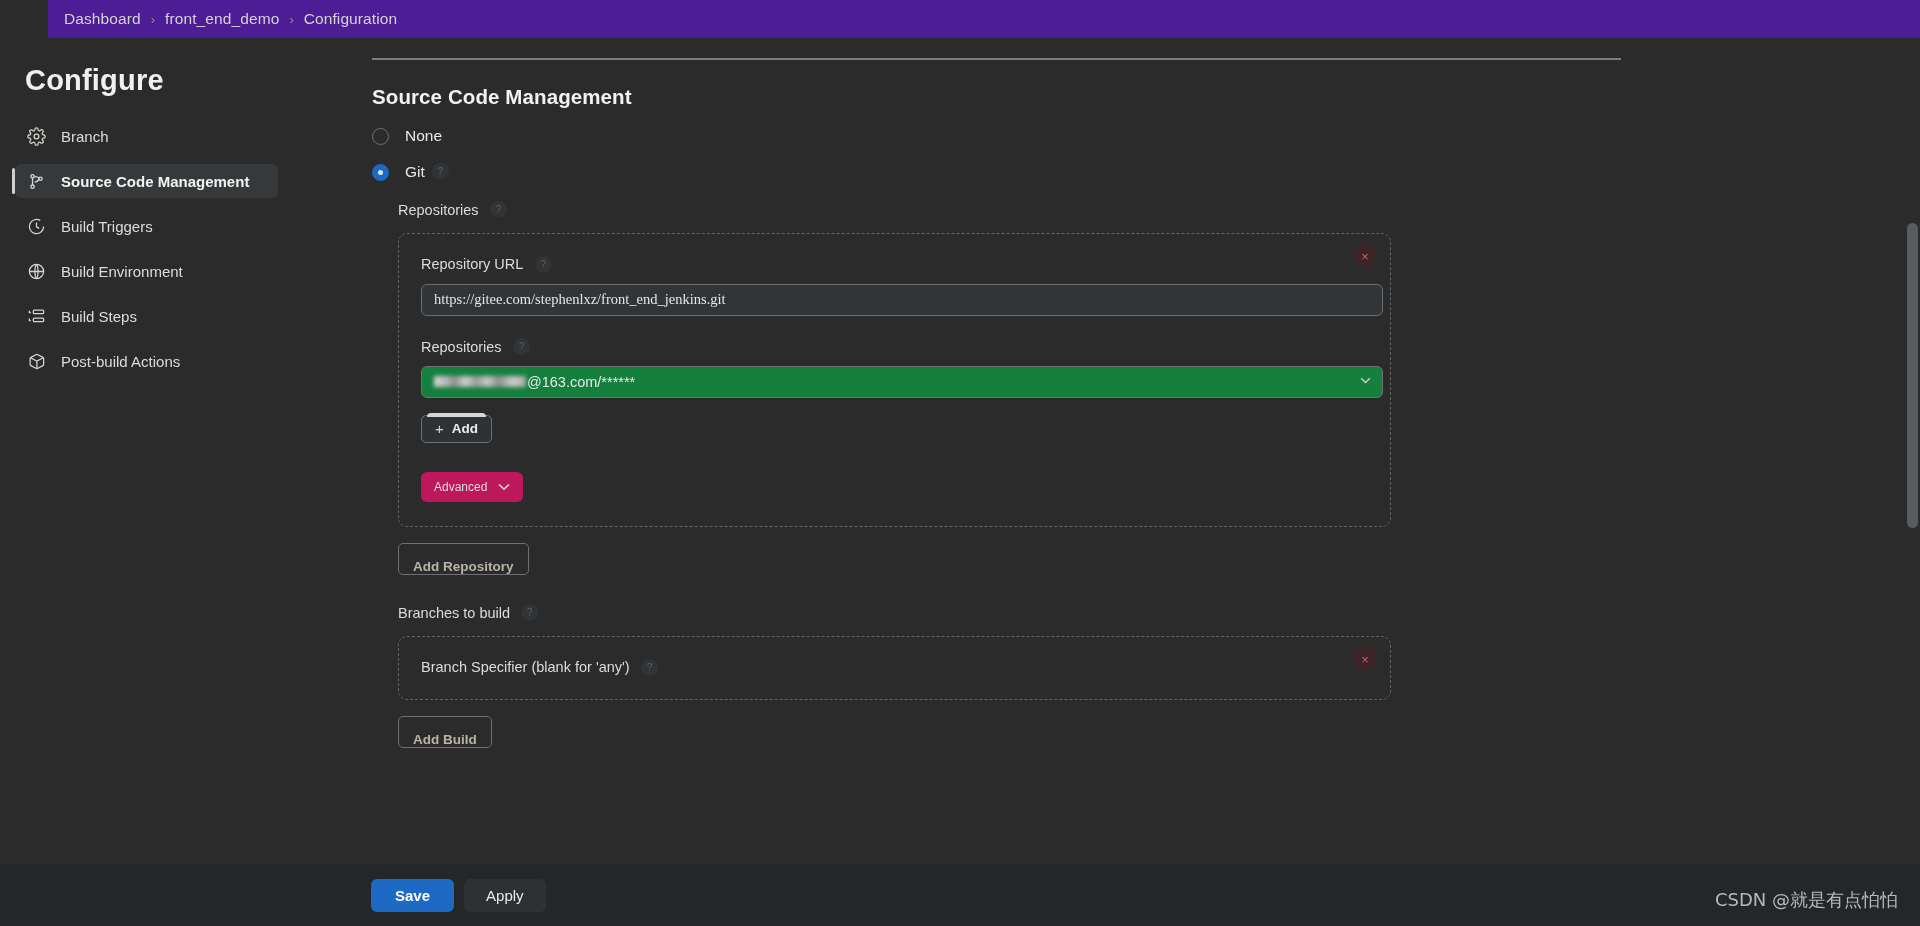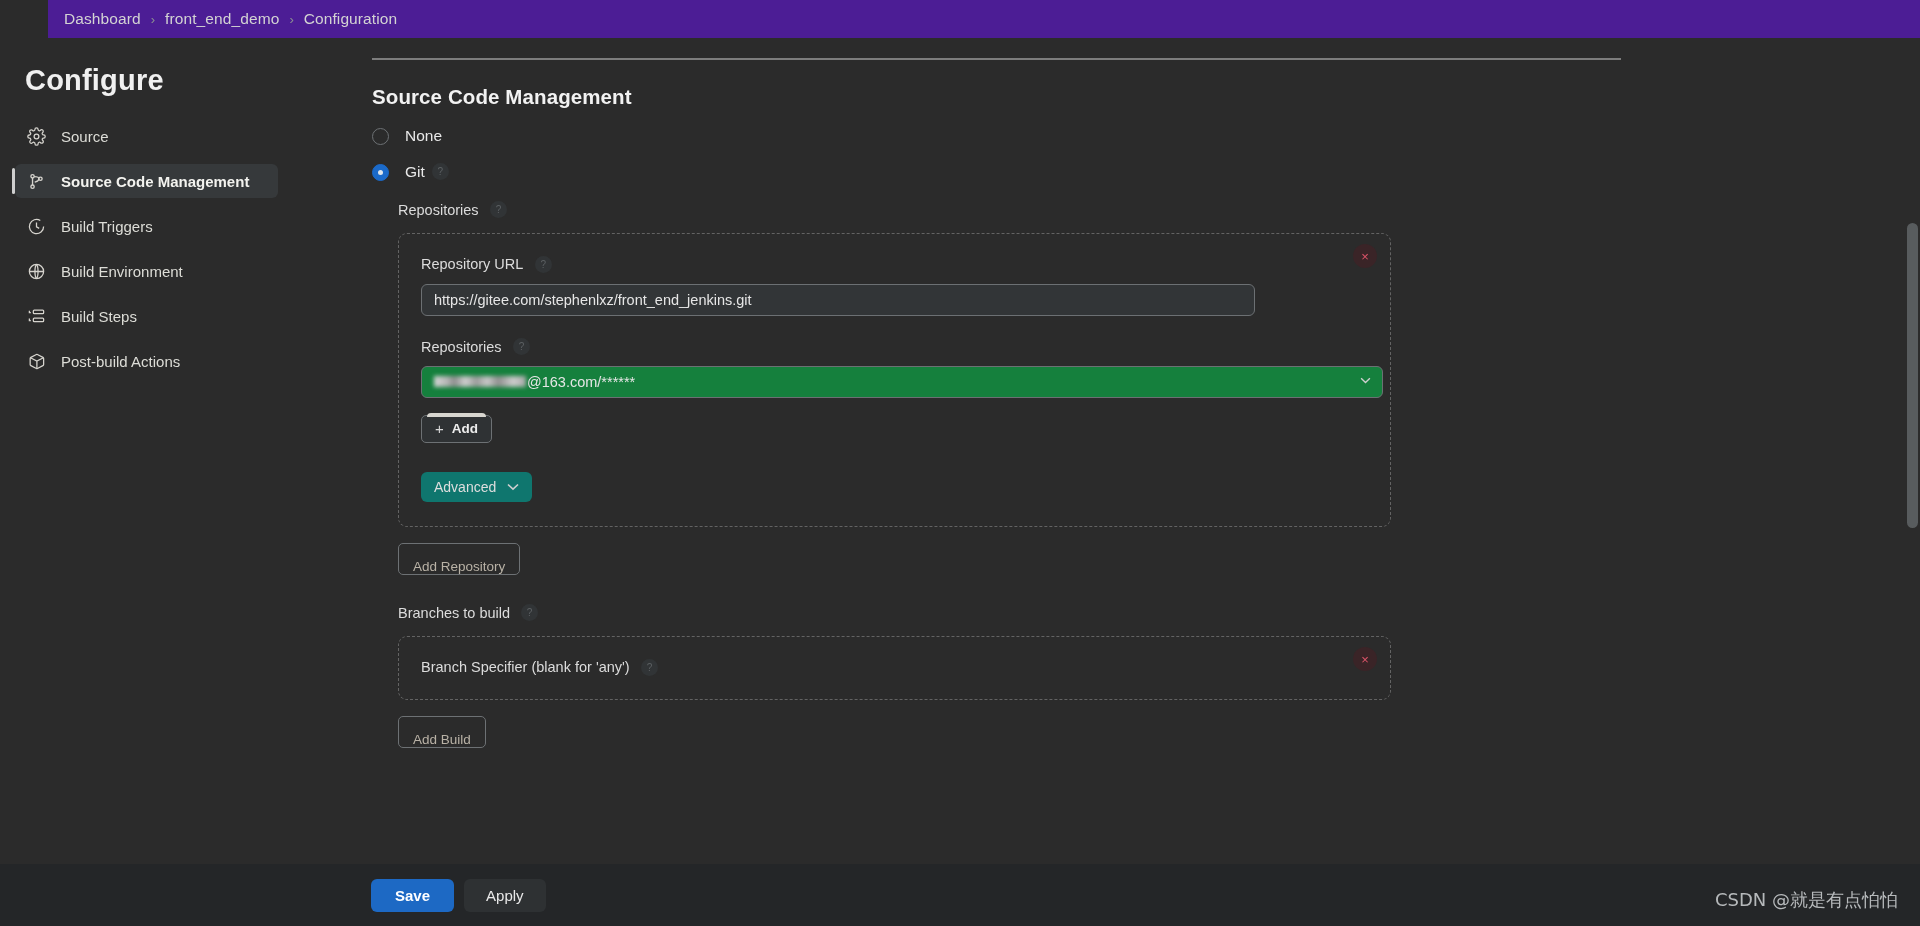--- a/index.html
+++ b/index.html
@@ -200,29 +200,29 @@
     font-size: 13px;
     line-height: 1;
     display: flex;
     align-items: center;
     justify-content: center;
     cursor: pointer;
   }
 
   .text-input {
     display: block;
-    width: 834px;
+    width: 962px;
     height: 32px;
     margin-top: 10px;
     background: #323537;
     border: 1px solid #6c7073;
     border-radius: 6px;
     color: #e6e6e6;
     font-size: 14.5px;
-    font-family: Liberation Sans, sans-serif;
+    font-family: Liberation Serif, serif;
     padding: 0 12px;
   }
   .select-wrap {
     position: relative;
     width: 962px;
     margin-top: 10px;
   }
   .select-box {
     width: 962px;
     height: 32px;
@@ -279,39 +279,39 @@
   }
   .add-plus { font-size: 15px; font-weight: normal; color: #d9d9d9; }
 
   .advanced-btn {
     margin-top: 29px;
     display: inline-flex;
     align-items: center;
     gap: 11px;
     height: 30px;
     padding: 0 13px;
-    background: #0f766e;
+    background: #be185d;
     border: none;
     border-radius: 6px;
     color: #dedede;
-    font-size: 14px;
+    font-size: 12px;
     font-family: inherit;
     cursor: pointer;
   }
 
   .ghost-btn {
     margin-top: 16px;
     height: 29px;
     padding: 15px 14px;
     background: transparent;
     border: 1px solid #6d7174;
     border-radius: 5px;
     color: #b9b2a6;
     font-size: 13.5px;
-    font-weight: normal;
+    font-weight: bold;
     font-family: inherit;
     cursor: pointer;
   }
 
   .block-caption {
     margin-top: 30px;
     font-size: 14.5px;
     color: #dcdcdc;
   }
 
@@ -392,21 +392,21 @@
   <div id="sidebar">
     <div id="configure-title">Configure</div>
 
     <div class="side-item">
       <span class="side-ico">
         <svg viewBox="0 0 24 24" width="19" height="19" fill="none" stroke="currentColor" stroke-width="1.6">
           <circle cx="12" cy="12" r="3"></circle>
           <path d="M19.4 15a1.6 1.6 0 0 0 .3 1.8l.1.1a2 2 0 1 1-2.8 2.8l-.1-.1a1.6 1.6 0 0 0-1.8-.3 1.6 1.6 0 0 0-1 1.5V21a2 2 0 1 1-4 0v-.1A1.6 1.6 0 0 0 9 19.4a1.6 1.6 0 0 0-1.8.3l-.1.1a2 2 0 1 1-2.8-2.8l.1-.1a1.6 1.6 0 0 0 .3-1.8 1.6 1.6 0 0 0-1.5-1H3a2 2 0 1 1 0-4h.1A1.6 1.6 0 0 0 4.6 9a1.6 1.6 0 0 0-.3-1.8l-.1-.1a2 2 0 1 1 2.8-2.8l.1.1a1.6 1.6 0 0 0 1.8.3H9a1.6 1.6 0 0 0 1-1.5V3a2 2 0 1 1 4 0v.1a1.6 1.6 0 0 0 1 1.5 1.6 1.6 0 0 0 1.8-.3l.1-.1a2 2 0 1 1 2.8 2.8l-.1.1a1.6 1.6 0 0 0-.3 1.8V9a1.6 1.6 0 0 0 1.5 1H21a2 2 0 1 1 0 4h-.1a1.6 1.6 0 0 0-1.5 1z"></path>
         </svg>
       </span>
-      <span class="side-label">Source</span>
+      <span class="side-label">Branch</span>
     </div>
 
     <div class="side-item active">
       <span class="side-ico">
         <svg viewBox="0 0 24 24" width="19" height="19" fill="none" stroke="currentColor" stroke-width="1.7">
           <circle cx="7" cy="5.5" r="2.1"></circle>
             <circle cx="7" cy="18.5" r="2.1"></circle>
             <circle cx="17" cy="8.5" r="2.1"></circle>
           <path d="M7 7.6v8.8M9.1 5.9c3.6 0 5.9 0 5.9 2.6 0 3.2-3 3.6-5.3 4.4"></path>
         </svg>

